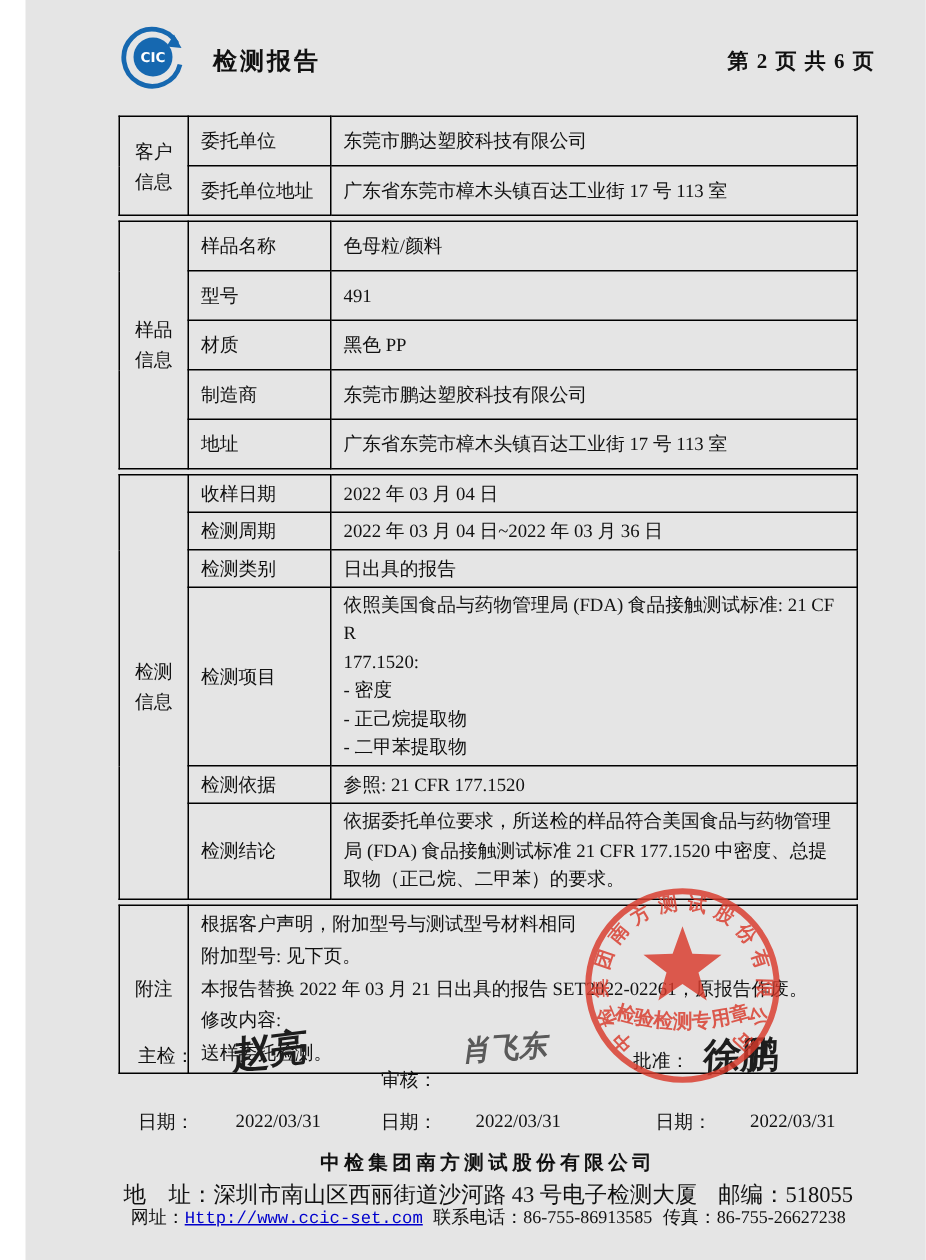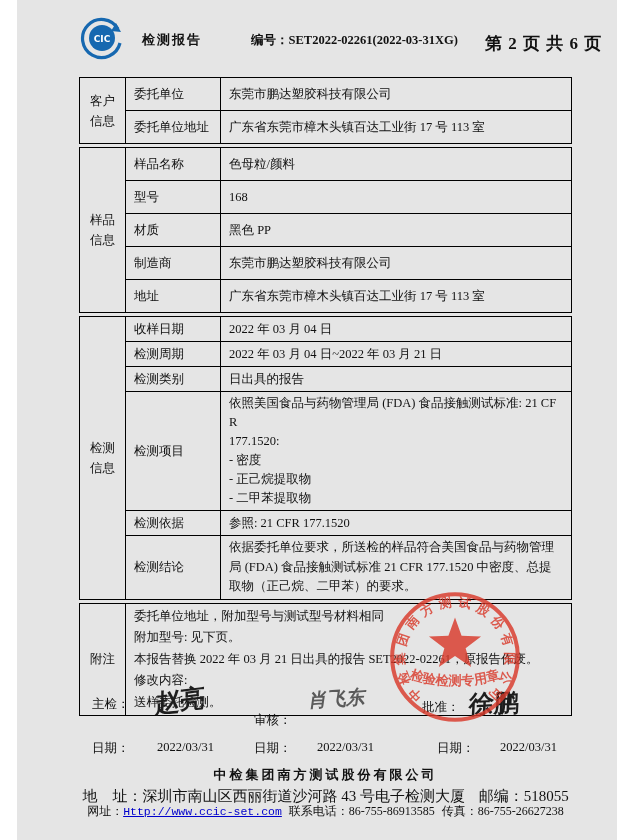--- a/index.html
+++ b/index.html
@@ -8,23 +8,23 @@
     width:617px;height:840px;
     background:#e5e5e5;
     font-family:"Liberation Serif","DejaVu Serif",serif;
     color:#111;
     overflow:hidden;
     margin-left:17px;
   }
   
   .hdr{position:absolute;top:0;left:0;width:617px;height:70px;}
   .logo{position:absolute;left:63px;top:16px;width:44px;height:44px;}
-  .hdr-title{position:absolute;left:125px;top:31px;font-size:13px;font-weight:bold;letter-spacing:2px;}
+  .hdr-title{position:absolute;left:125px;top:31px;font-size:16px;font-weight:bold;letter-spacing:2px;}
   .hdr-no{position:absolute;left:234px;top:32px;font-size:12.5px;font-weight:bold;}
-  .hdr-page{position:absolute;left:468px;top:32px;font-size:17px;font-weight:bold;letter-spacing:1px;}
+  .hdr-page{position:absolute;left:468px;top:32px;font-size:14px;font-weight:bold;letter-spacing:1px;}
   
   .tables{position:absolute;left:62px;top:77px;width:493px;}
   table.sec{border-collapse:collapse;width:493px;table-layout:fixed;margin-bottom:3px;}
   table.sec td{border:1px solid #000000;font-size:12.5px;vertical-align:middle;padding:2px 8px;word-break:break-all;}
   td.seclabel{text-align:center;padding:2px 10px;line-height:20px;}
   td.field{padding-left:8px;}
   td.val{padding-left:9px;}
   .t12 td{height:28px;}
   .t3 td.simple{height:20px;}
   td.multiline{line-height:19px;padding-top:5px;padding-bottom:5px;}
@@ -51,21 +51,20 @@
 <div class="page">
 
   <div class="hdr">
     <svg class="logo" viewBox="0 0 44 44">
       <path d="M38,13 A19,19 0 1 0 40,27" fill="none" stroke="#1668b0" stroke-width="3.2"></path>
       <path d="M36,7 L41,16 L31,15 Z" fill="#1668b0"></path>
       <circle cx="22" cy="22" r="13" fill="#1668b0"></circle>
       <text x="22" y="25.5" text-anchor="middle" font-size="9" font-weight="bold" fill="#ffffff" font-family="DejaVu Sans, sans-serif">CIC</text>
     </svg>
     <div class="hdr-title">检测报告</div>
-    <div class="hdr-no"><span>编号：</span><span>SET2022-02261(2022-03-31XG)</span></div>
     <div class="hdr-page">第 2 页 共 6 页</div>
   </div>
 
   <div class="tables">
 
     <table class="sec t12">
       <colgroup>
           <col style="width:46px">
           <col style="width:95px">
           <col>
@@ -90,21 +89,21 @@
           <col>
         </colgroup>
       <tbody>
           <tr>
         <td class="seclabel" rowspan="5">样品信息</td>
         <td class="field">样品名称</td>
         <td class="val">色母粒/颜料</td>
       </tr>
       <tr>
         <td class="field">型号</td>
-        <td class="val">168</td>
+        <td class="val">491</td>
       </tr>
       <tr>
         <td class="field">材质</td>
         <td class="val">黑色 PP</td>
       </tr>
       <tr>
         <td class="field">制造商</td>
         <td class="val">东莞市鹏达塑胶科技有限公司</td>
       </tr>
       <tr>
@@ -121,21 +120,21 @@
           <col>
         </colgroup>
       <tbody>
           <tr>
         <td class="seclabel" rowspan="6">检测信息</td>
         <td class="field simple">收样日期</td>
         <td class="val simple">2022 年 03 月 04 日</td>
       </tr>
       <tr>
         <td class="field simple">检测周期</td>
-        <td class="val simple">2022 年 03 月 04 日~2022 年 03 月 21 日</td>
+        <td class="val simple">2022 年 03 月 04 日~2022 年 03 月 36 日</td>
       </tr>
       <tr>
         <td class="field simple">检测类别</td>
         <td class="val simple">日出具的报告</td>
       </tr>
       <tr>
         <td class="field">检测项目</td>
         <td class="val multiline">
           <div>依照美国食品与药物管理局 (FDA) 食品接触测试标准: 21 CFR</div>
           <div>177.1520:</div>
@@ -157,21 +156,21 @@
 
     <table class="sec">
       <colgroup>
           <col style="width:46px">
           <col>
         </colgroup>
       <tbody>
           <tr>
         <td class="seclabel">附注</td>
         <td class="note">
-          <div>委托单位地址，附加型号与测试型号材料相同</div>
+          <div>根据客户声明，附加型号与测试型号材料相同</div>
           <div>附加型号: 见下页。</div>
           <div>本报告替换 2022 年 03 月 21 日出具的报告 SET2022-02261，原报告作废。</div>
           <div>修改内容:</div>
           <div>送样委托检测。</div>
         </td>
       </tr>
     </tbody>
       </table>
   </div>
 

